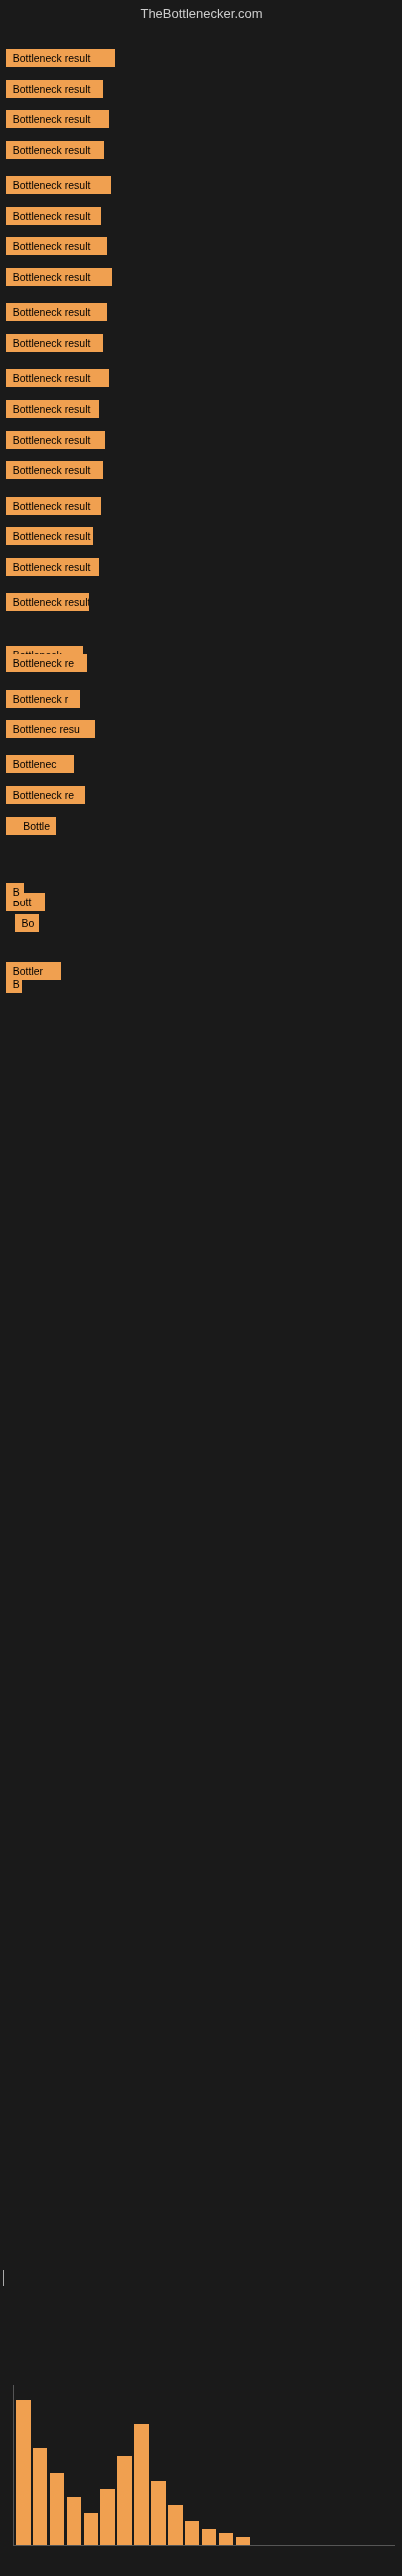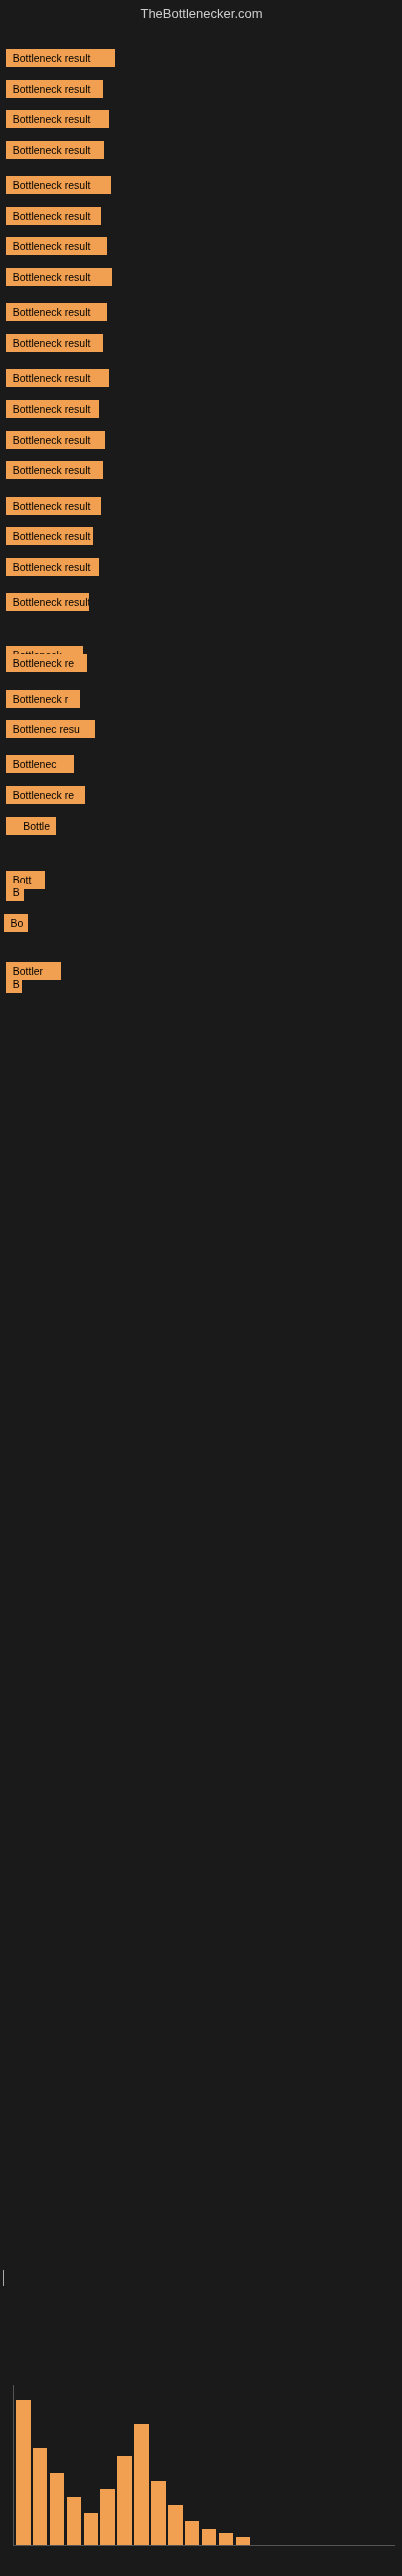--- a/index.html
+++ b/index.html
@@ -115,23 +115,23 @@
     <div class="bar-row" style="position: absolute; top: 494px; left: 3.2px;"><div class="bottleneck-bar" style="width: 87px;">Bottleneck result</div></div>
     <div class="bar-row" style="position: absolute; top: 525px; left: 3.2px;"><div class="bottleneck-bar" style="width: 93px;">Bottleneck result</div></div>
     <div class="bar-row" style="position: absolute; top: 560px; left: 3.2px;"><div class="bottleneck-bar" style="width: 83px;">Bottleneck result</div></div>
     <div class="bar-row" style="position: absolute; top: 613px; left: 3.2px;"><div class="bottleneck-bar" style="width: 77px;">Bottleneck</div></div>
     <div class="bar-row" style="position: absolute; top: 621px; left: 3.2px;"><div class="bottleneck-bar" style="width: 81px;">Bottleneck re</div></div>
     <div class="bar-row" style="position: absolute; top: 657px; left: 3.2px;"><div class="bottleneck-bar" style="width: 74px;">Bottleneck r</div></div>
     <div class="bar-row" style="position: absolute; top: 687px; left: 3.2px;"><div class="bottleneck-bar" style="width: 89px;">Bottlenec resu</div></div>
     <div class="bar-row" style="position: absolute; top: 722px; left: 3.2px;"><div class="bottleneck-bar" style="width: 68px;">Bottlenec</div></div>
     <div class="bar-row" style="position: absolute; top: 753px; left: 3.2px;"><div class="bottleneck-bar" style="width: 79px;">Bottleneck re</div></div>
     <div class="bar-row" style="position: absolute; top: 784px; left: 3.2px; text-align: right;"><div class="bottleneck-bar" style="width: 50px;">Bottle</div></div>
-    <div class="bar-row" style="position: absolute; top: 838px; left: 3.2px;"><div class="bottleneck-bar" style="width: 39px;">Bott</div></div>
+    <div class="bar-row" style="position: absolute; top: 860px; left: 3.2px;"><div class="bottleneck-bar" style="width: 39px;">Bott</div></div>
     <div class="bar-row" style="position: absolute; top: 850px; left: 3.2px;"><div class="bottleneck-bar" style="width: 17.7px;">B</div></div>
-    <div class="bar-row" style="position: absolute; top: 881px; left: 1px;"><div class="bottleneck-bar" style="width: 24px;">Bo</div></div>
+    <div class="bar-row" style="position: absolute; top: 881px; left: 12px;"><div class="bottleneck-bar" style="width: 24px;">Bo</div></div>
     <div class="bar-row" style="position: absolute; top: 929px; left: 3.2px;"><div class="bottleneck-bar" style="width: 55px;">Bottler</div></div>
     <div class="bar-row" style="position: absolute; top: 942px; left: 3.2px;"><div class="bottleneck-bar" style="width: 16px;">B</div></div>
   </div>
 
 <div class="cursor-marker" style="top: 2270px;"></div>
 
 <div class="bottom-chart-area" style="top: 2335px; position: absolute;">
   <div class="vertical-axis"></div>
   <div class="axis-line"></div>
   <div class="chart-bars" id="chart-bars-container">

